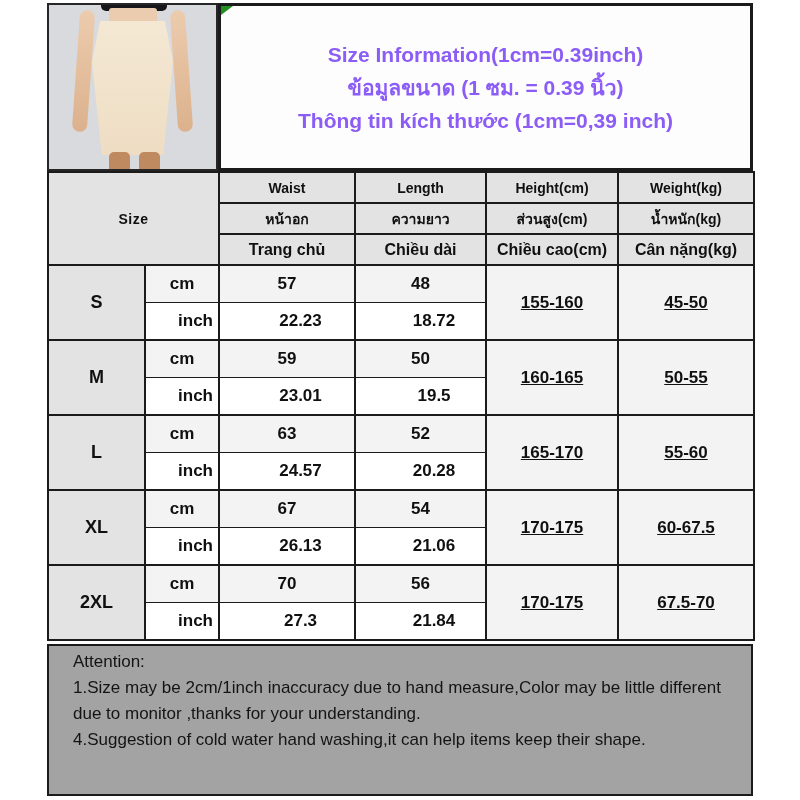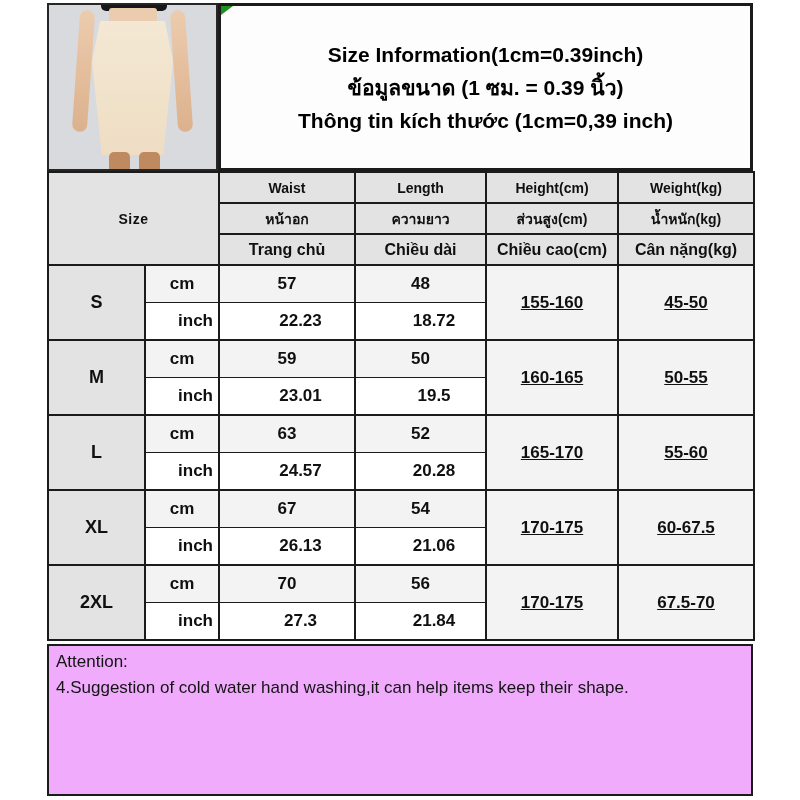--- a/index.html
+++ b/index.html
@@ -27,39 +27,39 @@
   .leg { position:absolute; bottom:0; width:21px; height:17px;
          background:#bf8a60; border-radius:5px 5px 0 0; }
   .leg.left { left:60px; } .leg.right { left:90px; }
 
   .title-box { position:relative; flex:1; height:168px; border:3px solid #1b1b1b;
                background:#fdfdfd; display:flex; flex-direction:column;
                justify-content:center; align-items:center; }
   .fold { position:absolute; top:0; left:0; width:0; height:0;
           border-top:9px solid #1f8f1f; border-right:12px solid transparent; }
   .title-line { font-weight:bold; font-size:21px; line-height:33px;
-                text-align:center; color:#000000; white-space:nowrap; }
+                text-align:center; color:#8b5cf6; white-space:nowrap; }
 
   
   table.size-table { width:706px; table-layout:fixed; border-collapse:collapse; margin-top:0; }
   .size-table td { border:2px solid #1b1b1b; text-align:center; vertical-align:middle;
                    font-weight:bold; color:#101010; overflow:hidden; }
   tr.hdr td { background:#e3e3e3; font-size:14px; height:31px; }
   tr.hdr.vi td { font-size:16px;margin-top:40px; }
   td.size-corner { background:#e3e3e3; font-size:30px; letter-spacing:0.5px; }
   td.size-label { background:#e3e3e3; font-size:18px; }
   tr.cm-row td.thin { background:#f3f3f3; border-bottom-width:1px; }
   tr.in-row td.thin { background:#ffffff; border-top-width:1px;padding-left:27px; }
   tr.cm-row { height:37px; } tr.in-row { height:38px; }
   td.merge { background:#f3f3f3; font-size:17px;text-decoration:underline; }
   td.unit, td.val { font-size:17px; }
 
   
   .attention { margin-top:3px; width:706px; height:152px; border:2px solid #1b1b1b;
-               background:#f0abfc; padding:3px 7px; font-size:17px; line-height:26px;
+               background:#a3a3a3; padding:3px 24px; font-size:17px; line-height:26px;
                font-weight:normal; color:#141414; }
 </style>
 </head>
 <body>
 
 <div class="page">
   <div class="content">
 
     <div class="top-row">
       <div class="photo">
@@ -176,17 +176,18 @@
       <tr class="in-row">
         <td class="unit thin">inch</td>
         <td class="val thin">27.3</td>
         <td class="val thin">21.84</td>
       </tr>
       </tbody>
     </table>
 
     <div class="attention">
       <div>Attention:</div>
+      <div>1.Size may be 2cm/1inch inaccuracy due to hand measure,Color may be little different due to monitor ,thanks for your understanding.</div>
       <div>4.Suggestion of cold water hand washing,it can help items keep their shape.</div>
     </div>
 
   </div>
 </div>
 
 </body></html>

